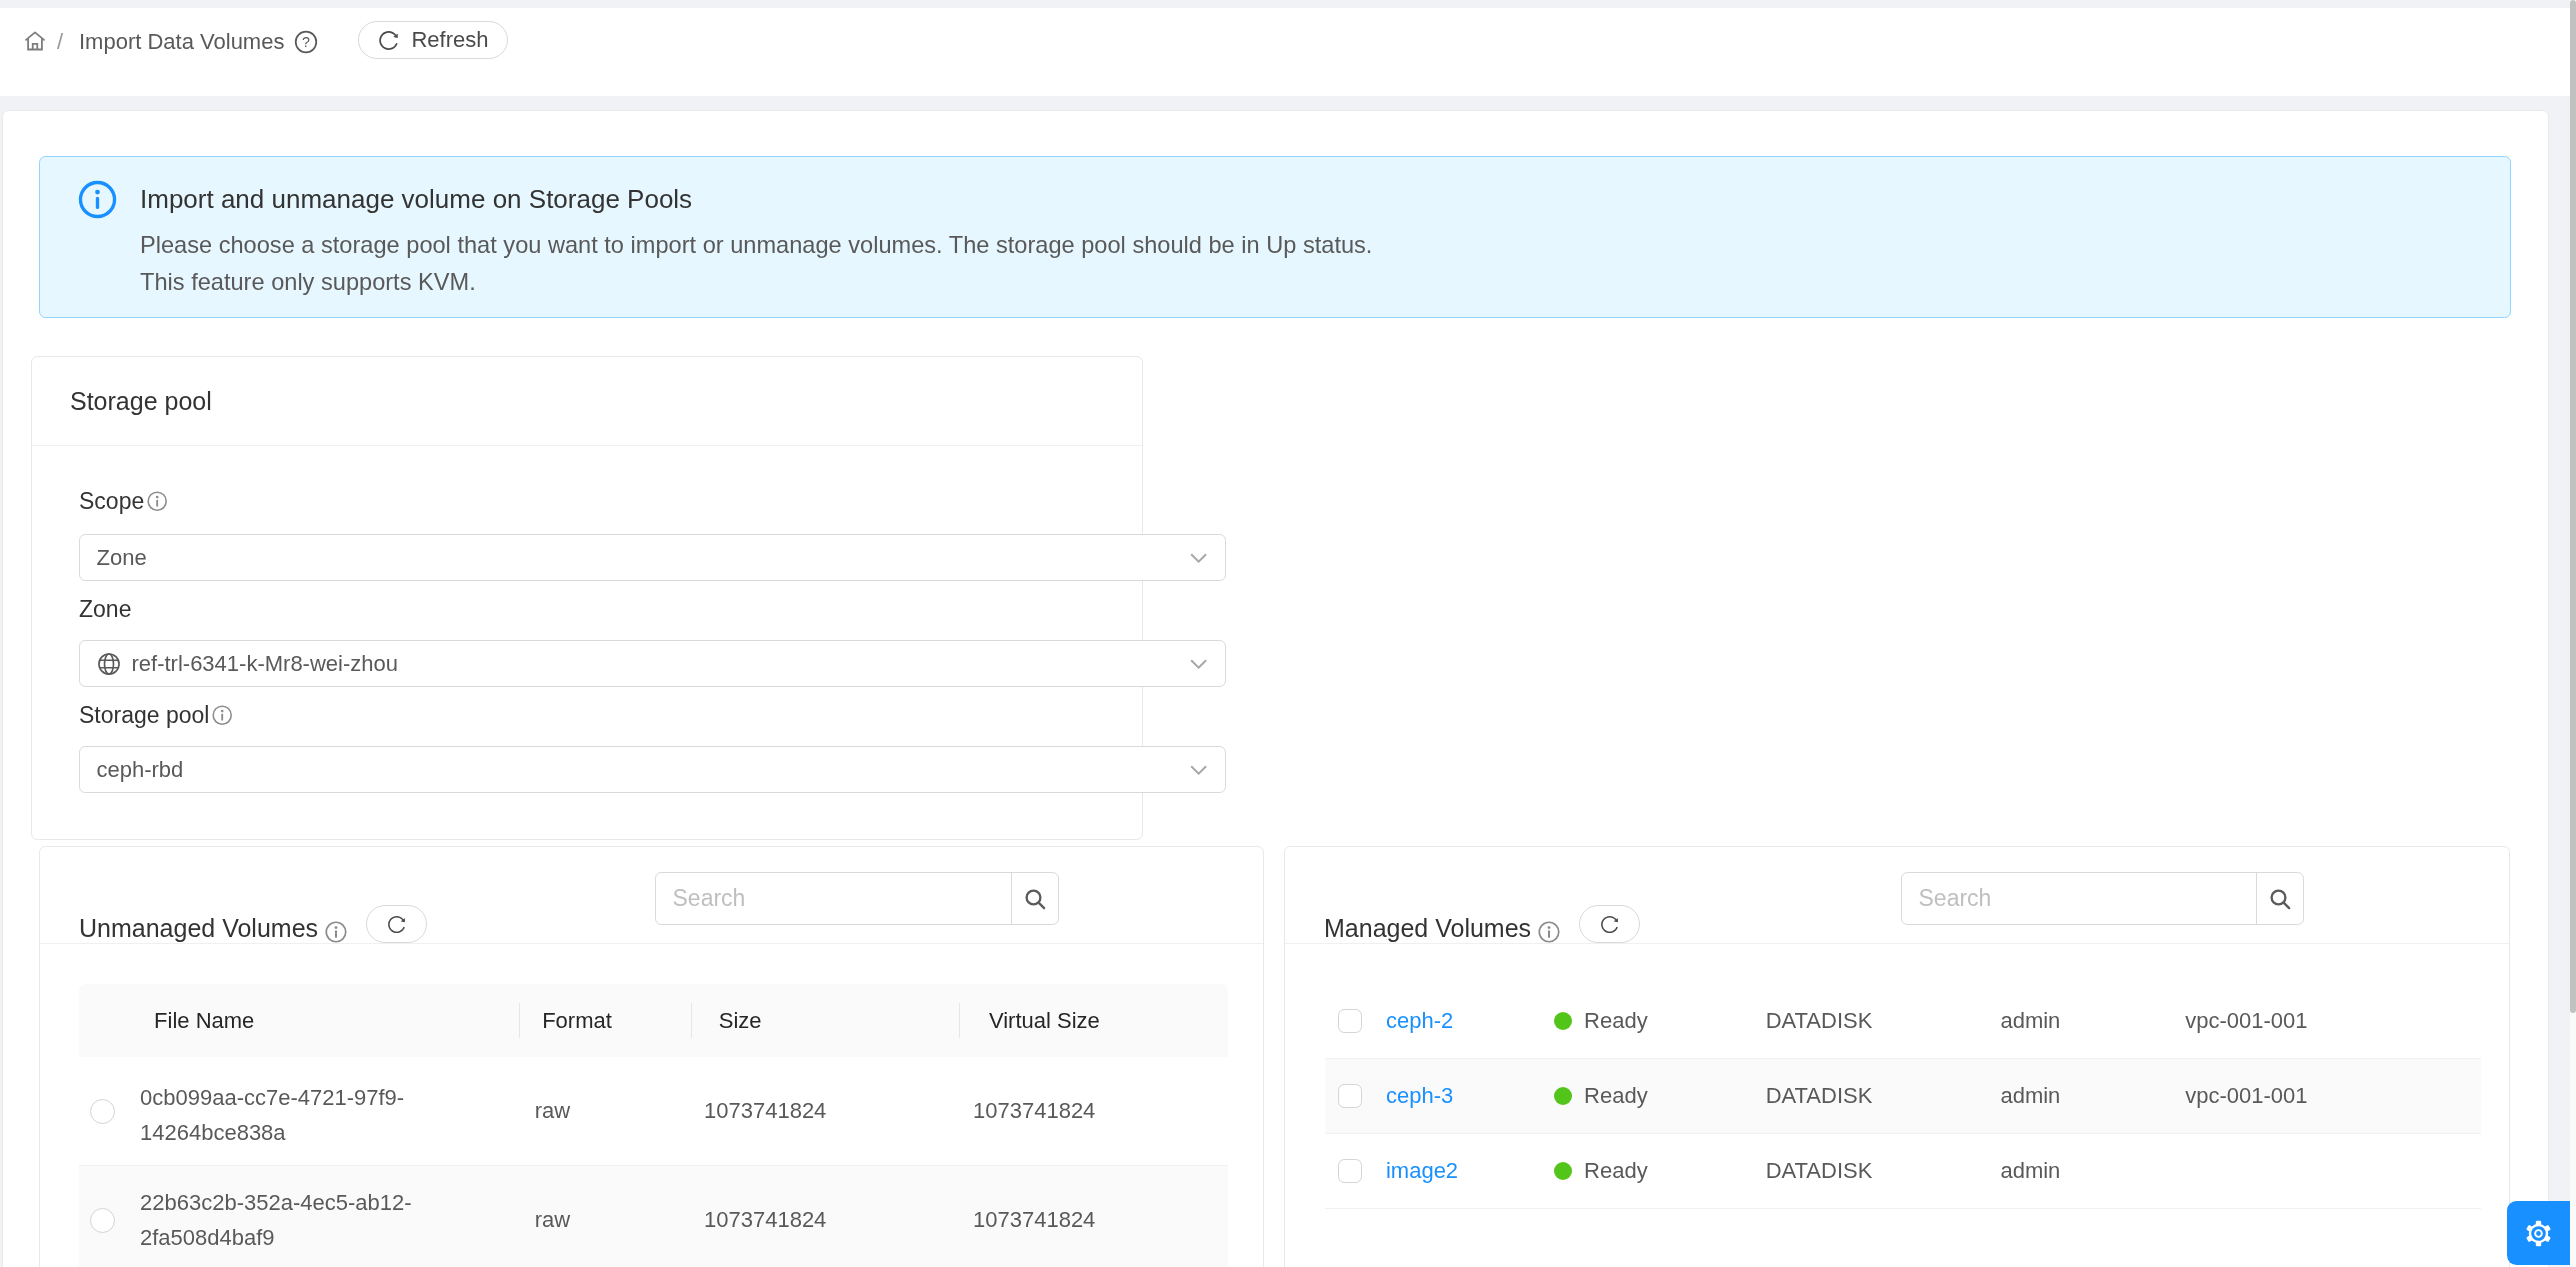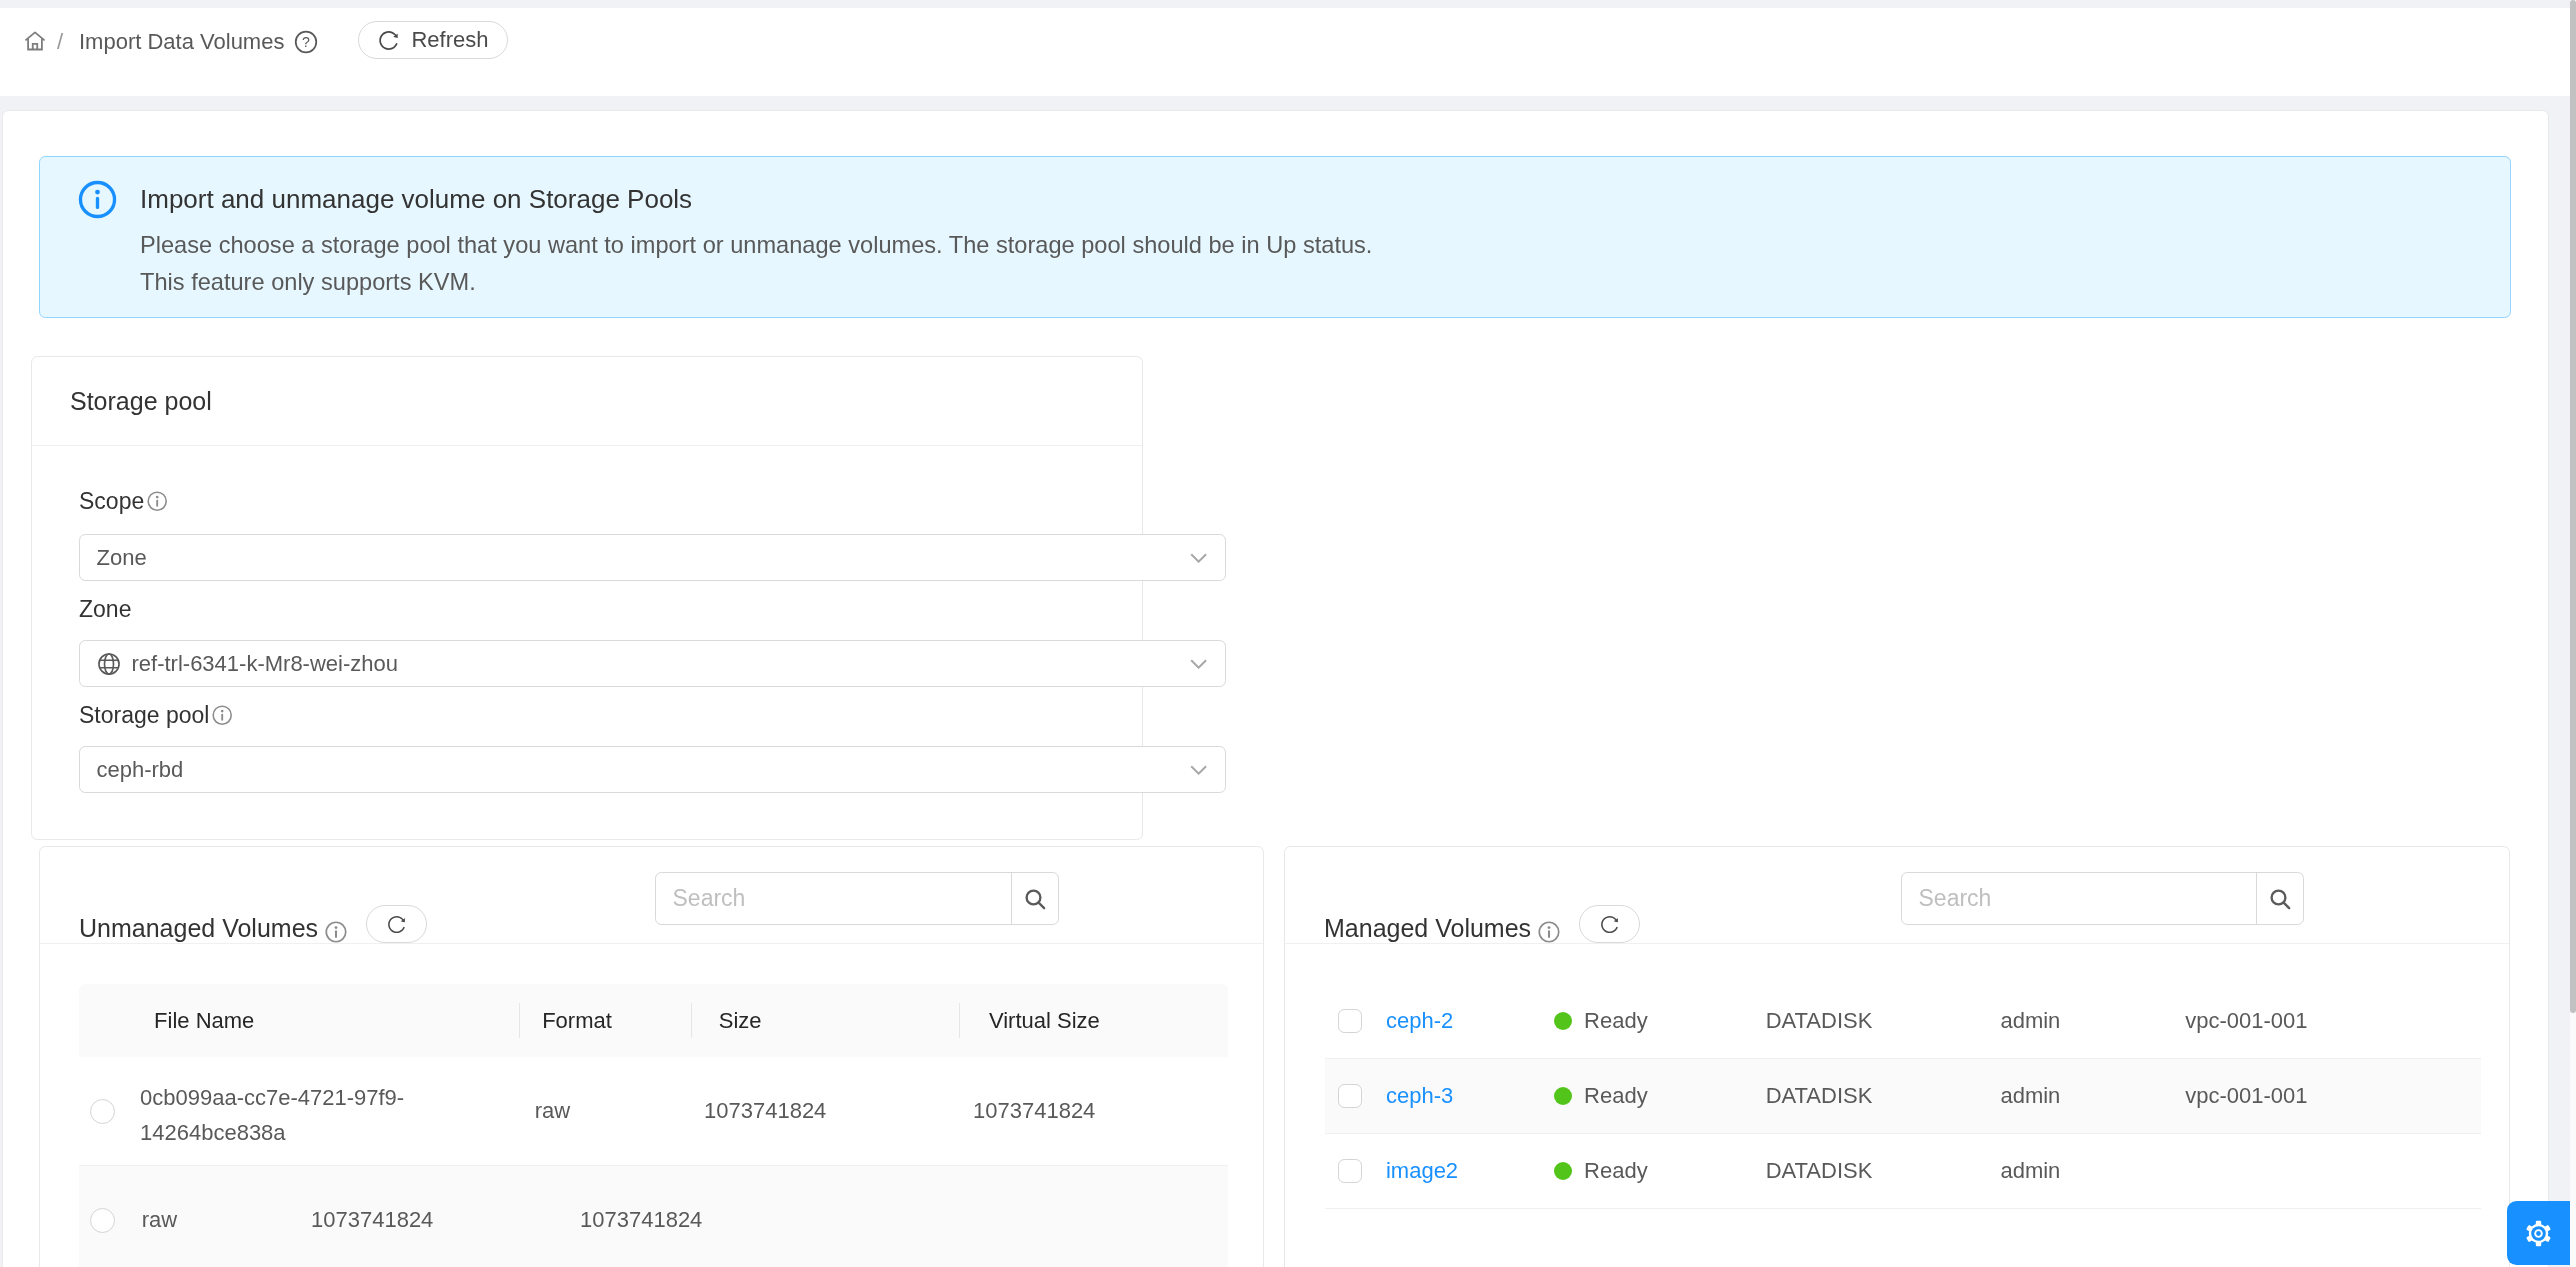--- a/index.html
+++ b/index.html
@@ -157,20 +157,21 @@
         </div>
       <div style="width:393px; padding-left:14px; line-height:35px;margin-top:8px;">0cb099aa-cc7e-4721-97f9-<br>14264bce838a</div>
       <div style="width:171px; padding-left:15.7px;">raw</div>
       <div style="width:269px; padding-left:14px;">1073741824</div>
       <div style="width:269px; padding-left:14px;">1073741824</div>
     </div>
     <div class="trow stripe" style="height:109px;">
       <div style="width:47px; display:flex; justify-content:flex-end;">
           <div class="radio" style="margin-right:11px;"></div>
         </div>
+      <div style="width:393px; padding-left:14px; line-height:35px;">22b63c2b-352a-4ec5-ab12-<br>2fa508d4baf9</div>
       <div style="width:171px; padding-left:15.7px;">raw</div>
       <div style="width:269px; padding-left:14px;">1073741824</div>
       <div style="width:269px; padding-left:14px;">1073741824</div>
     </div>
   </div>
 </div>
 
 <div class="card bcard rcard">
   <div class="card-head">
     <span class="card-title">Managed Volumes</span>

